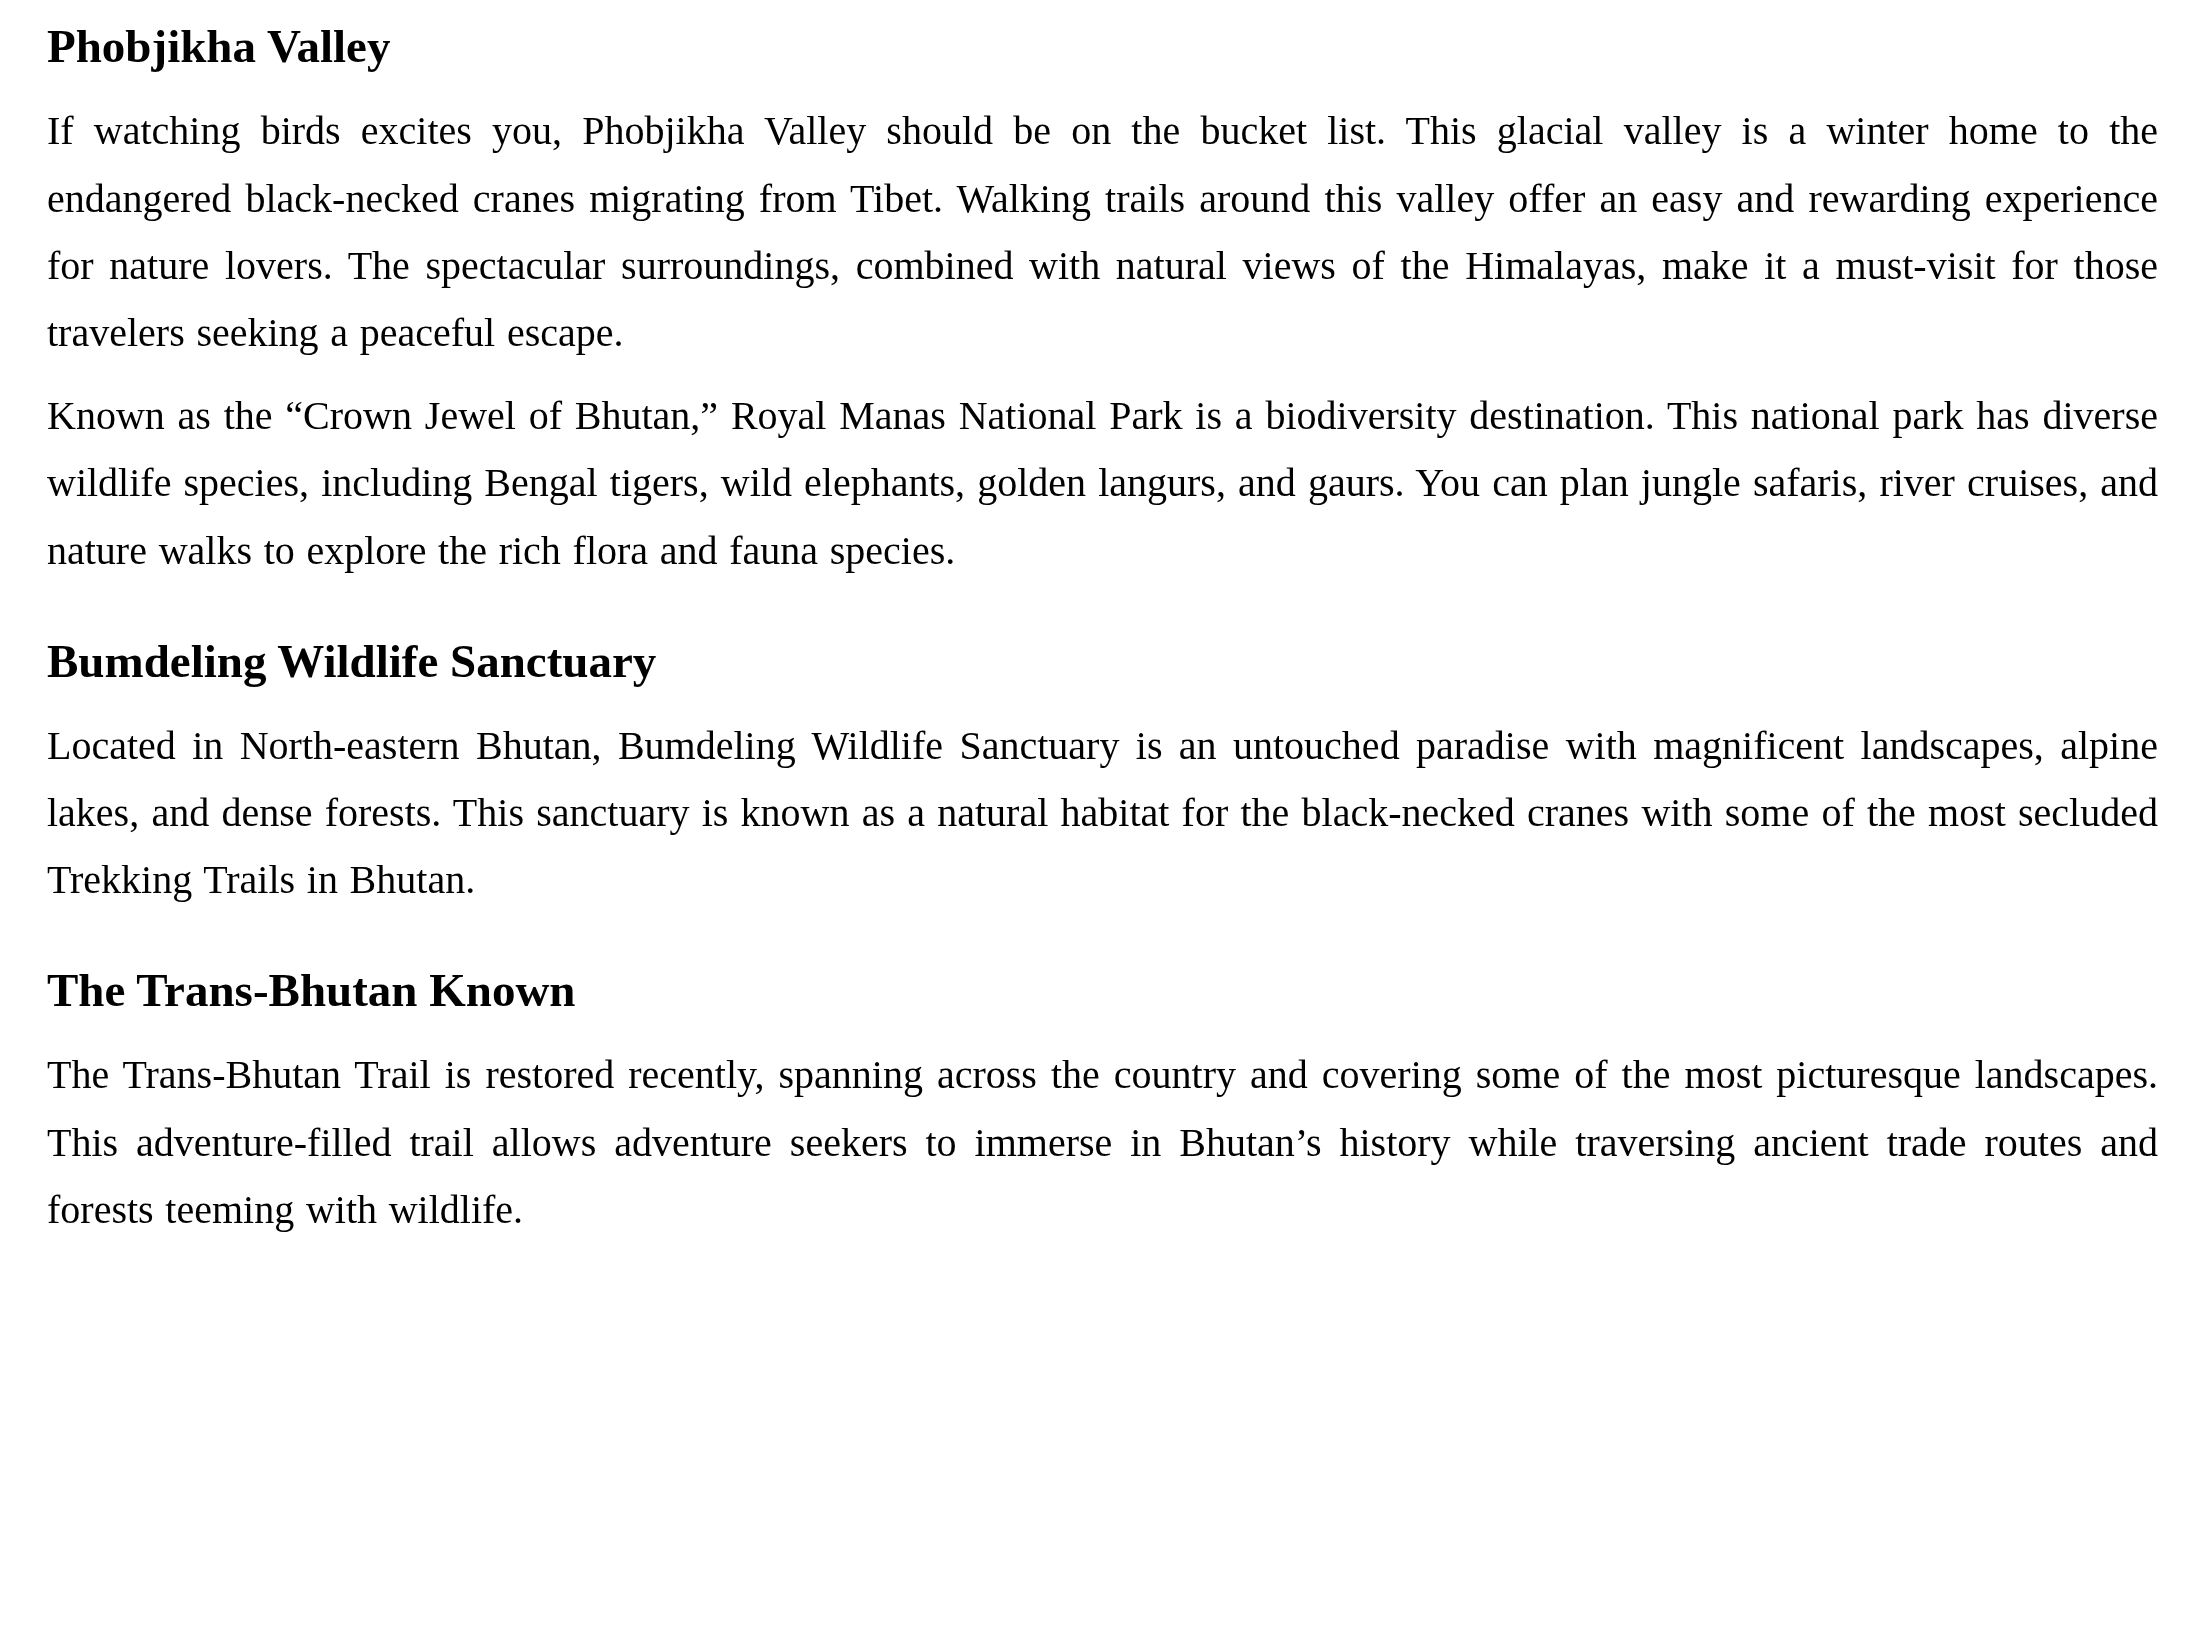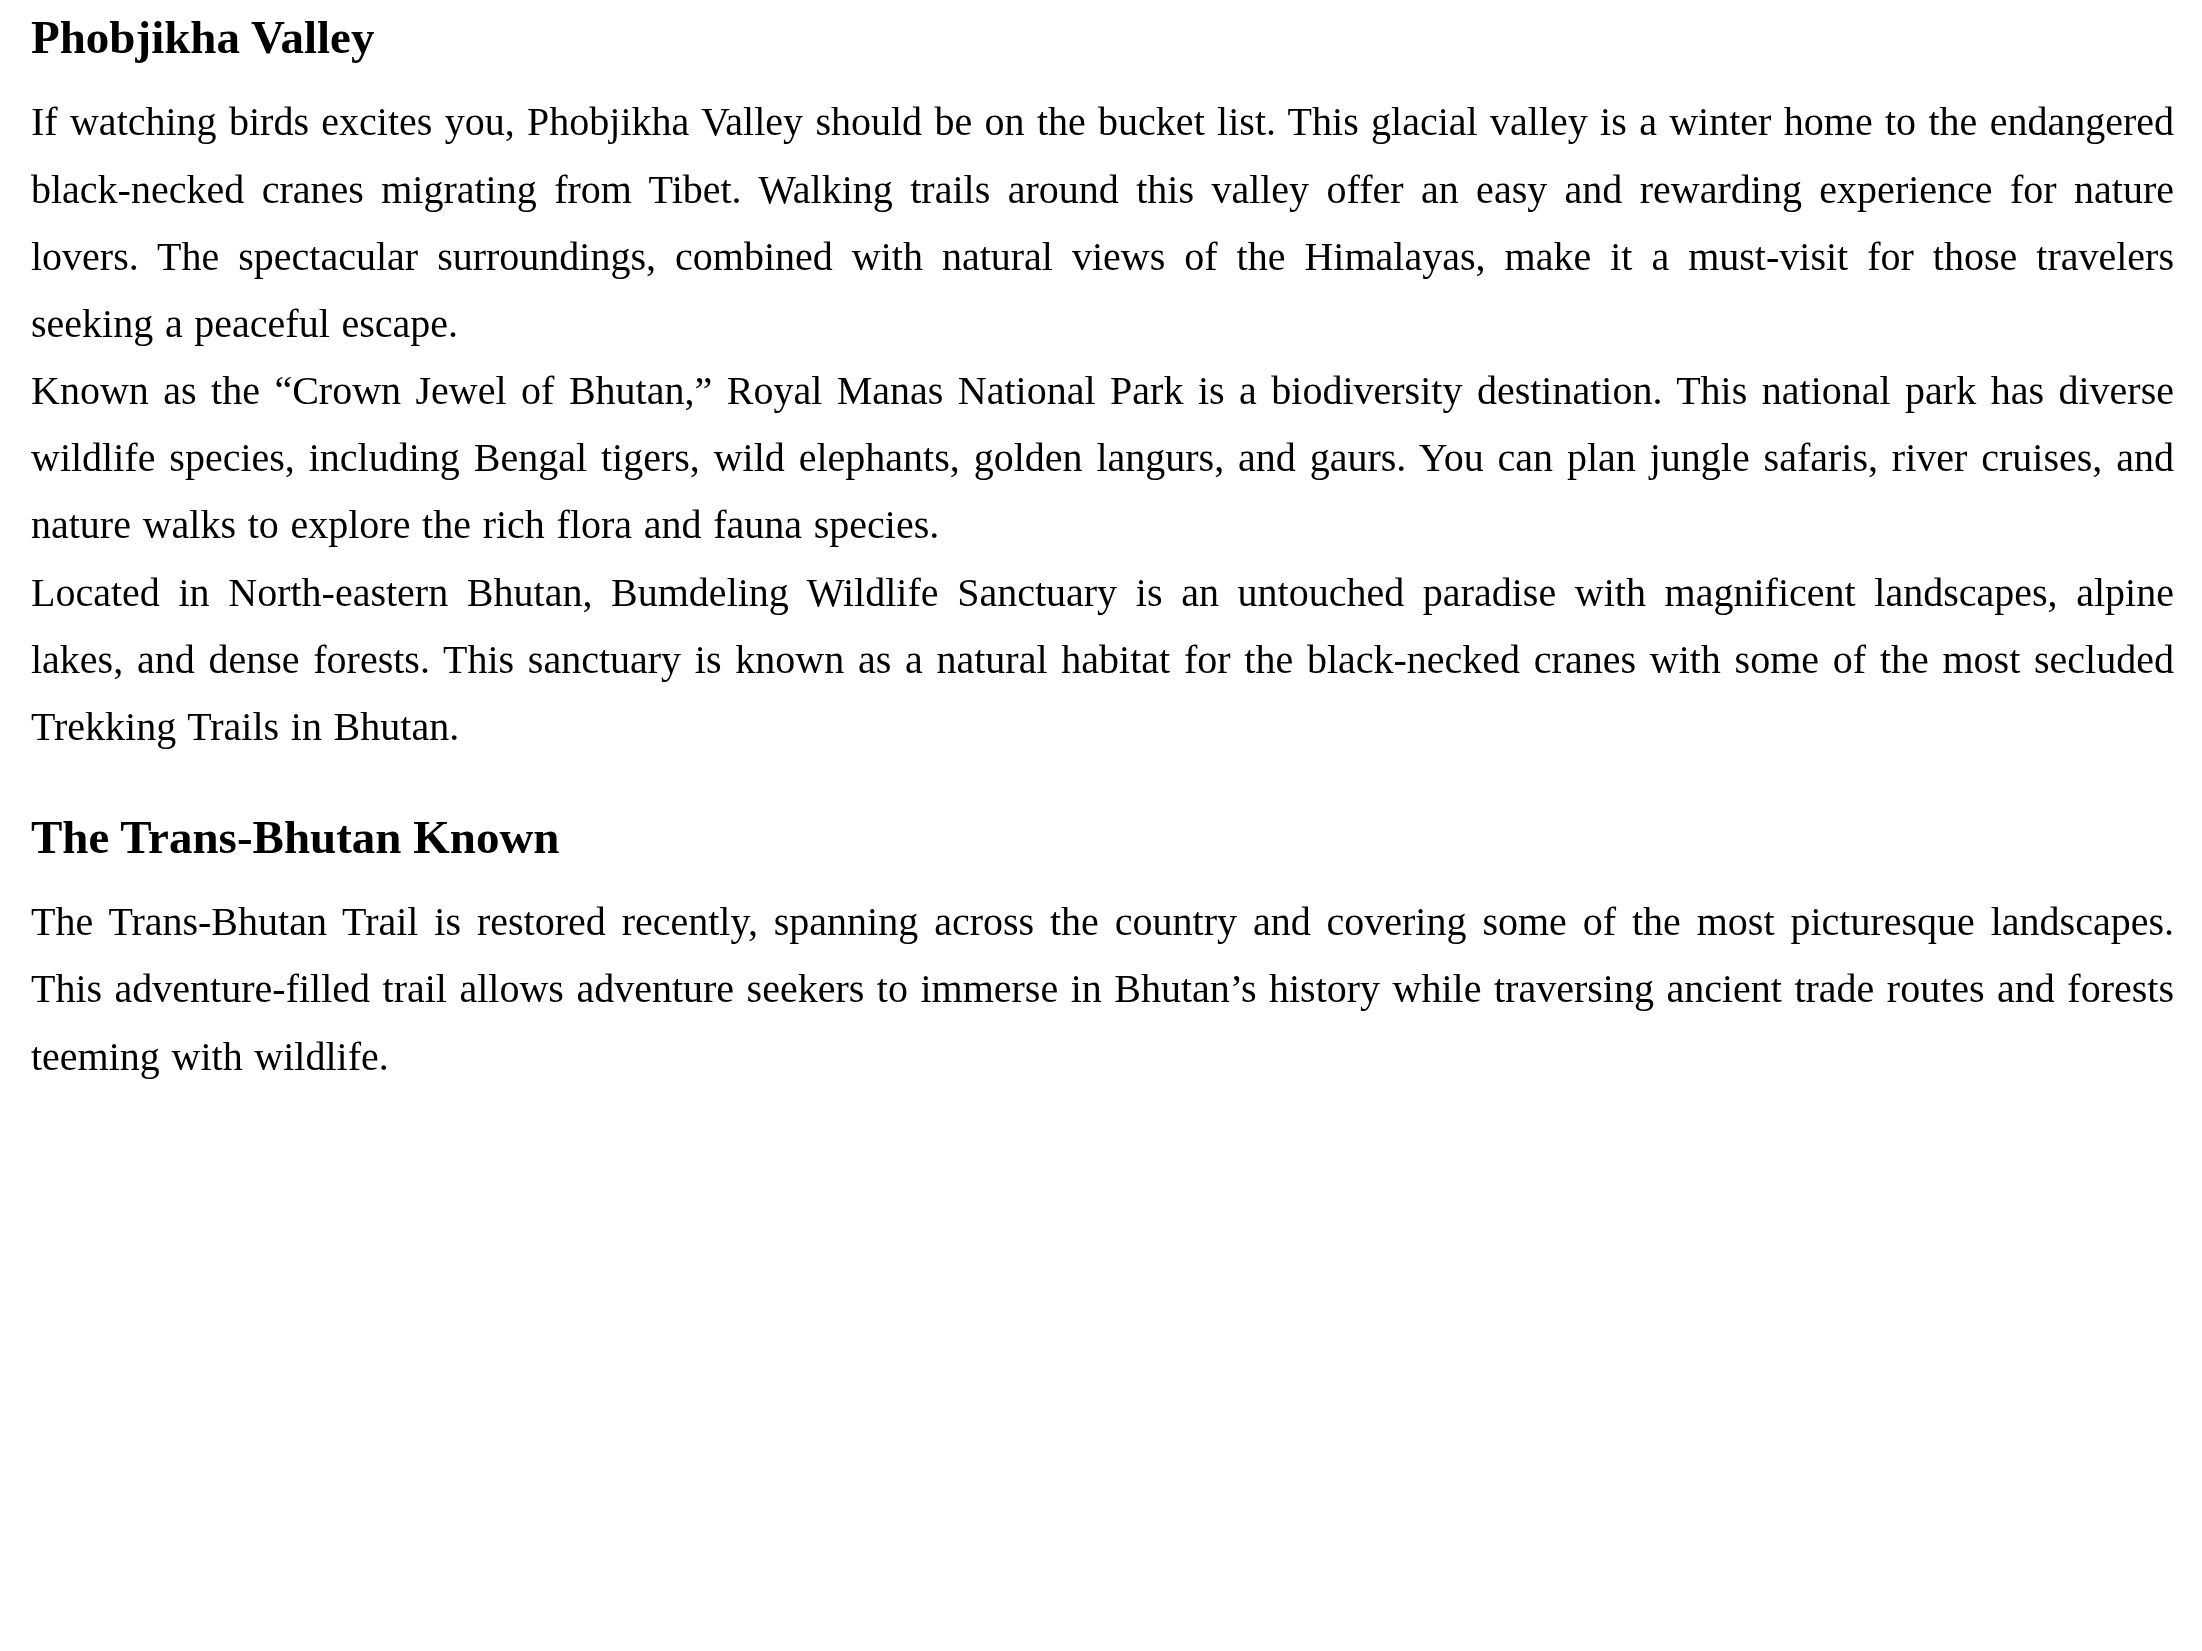--- a/index.html
+++ b/index.html
@@ -12,21 +12,21 @@
     background: #ffffff;
     color: #000000;
     font-family: "Liberation Serif", "DejaVu Serif", serif;
     overflow: hidden;
     box-sizing: border-box;
   }
   .doc {
     padding: 3.4px 29px 0 31px;
   }
   .doc-section {
-    margin: 0;
+    margin: 16px;
   }
   .doc-heading {
     font-size: 47px;
     font-weight: 700;
     font-style: normal;
     color: #000000;
     margin: 50px 0 24px 0;
     line-height: 1.15;
     letter-spacing: 0px;
   }
@@ -50,20 +50,21 @@
   <section class="doc-section">
     <h2 class="doc-heading">Phobjikha Valley</h2>
     <p class="doc-paragraph">If watching birds excites you, Phobjikha Valley should be on the bucket list. This glacial valley is a winter home to the endangered black-necked cranes migrating from Tibet. Walking trails around this valley offer an easy and rewarding experience for nature lovers. The spectacular surroundings, combined with natural views of the Himalayas, make it a must-visit for those travelers seeking a peaceful escape.</p>
   </section>
 
   <section class="doc-section">
     <p class="doc-paragraph">Known as the “Crown Jewel of Bhutan,” Royal Manas National Park is a biodiversity destination. This national park has diverse wildlife species, including Bengal tigers, wild elephants, golden langurs, and gaurs. You can plan jungle safaris, river cruises, and nature walks to explore the rich flora and fauna species.</p>
   </section>
 
   <section class="doc-section">
+    <h2 class="doc-heading">Bumdeling Wildlife Sanctuary</h2>
     <p class="doc-paragraph">Located in North-eastern Bhutan, Bumdeling Wildlife Sanctuary is an untouched paradise with magnificent landscapes, alpine lakes, and dense forests. This sanctuary is known as a natural habitat for the black-necked cranes with some of the most secluded Trekking Trails in Bhutan.</p>
   </section>
 
   <section class="doc-section">
     <h2 class="doc-heading">The Trans-Bhutan Known</h2>
     <p class="doc-paragraph">The Trans-Bhutan Trail is restored recently, spanning across the country and covering some of the most picturesque landscapes. This adventure-filled trail allows adventure seekers to immerse in Bhutan’s history while traversing ancient trade routes and forests teeming with wildlife.</p>
   </section>
 
 </main>
 

